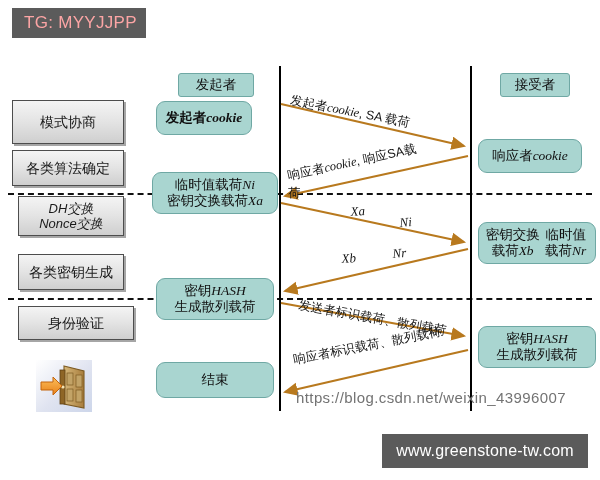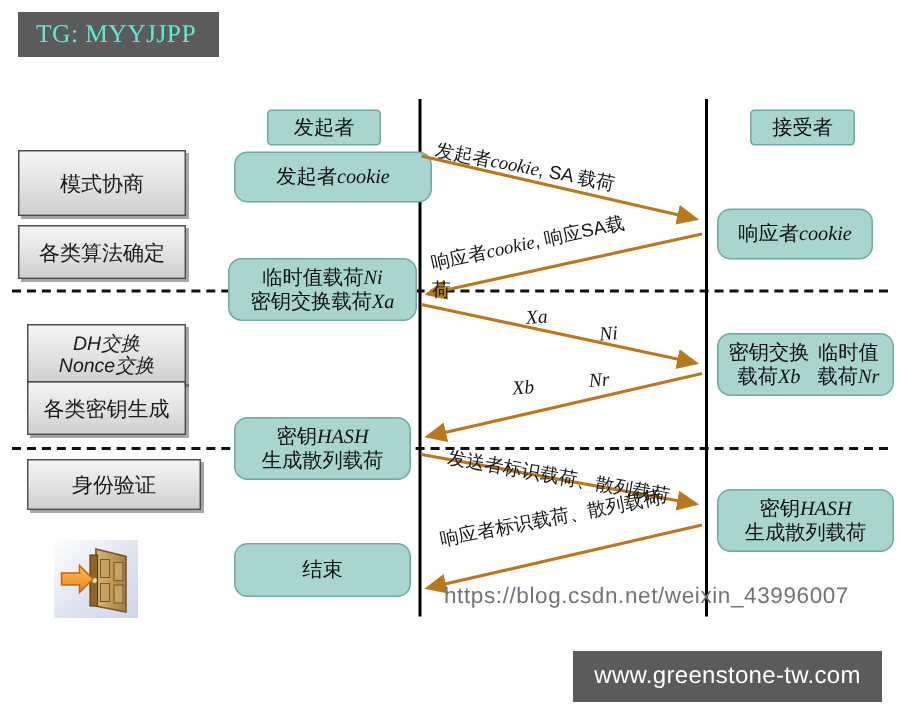--- a/index.html
+++ b/index.html
@@ -25,24 +25,24 @@
     top: 8px;
     width: 134px;
     height: 30px;
     background: #5b5b5b;
     display: flex;
     align-items: center;
     padding-left: 12px;
     box-sizing: border-box;
   }
   .tag-bar span {
-    color: #5eead4;
+    color: #fca5a5;
     font-size: 17px;
     letter-spacing: 0.3px;
-    font-family: Liberation Serif, serif;
+    font-family: Liberation Sans, sans-serif;
   }
 
   
   .footer-bar {
     position: absolute;
     left: 382px;
     top: 434px;
     width: 206px;
     height: 34px;
     background: #5b5b5b;
@@ -188,21 +188,21 @@
   <div class="lifeline" style="left:470px; top:66px; height:345px;"></div>
 
   <div class="grey-box" style="left:12px; top:100px; width:112px; height:44px;">
     <span>模式协商</span>
   </div>
 
   <div class="grey-box" style="left:12px; top:150px; width:112px; height:36px;">
     <span>各类算法确定</span>
   </div>
 
-  <div class="grey-box italicish" style="left:18px; top:216px; width:106px; height:40px; flex-direction:column;">
+  <div class="grey-box italicish" style="left:18px; top:196px; width:106px; height:40px; flex-direction:column;">
     <span class="l2">DH交换</span>
     <span class="l2">Nonce交换</span>
   </div>
 
   <div class="grey-box" style="left:18px; top:254px; width:106px; height:36px;">
     <span>各类密钥生成</span>
   </div>
 
   <div class="grey-box" style="left:18px; top:306px; width:116px; height:34px;">
     <span>身份验证</span>
@@ -238,21 +238,21 @@
   </svg>
 
   <div class="teal-box square" style="left:178px; top:73px; width:76px; height:24px;">
     <span>发起者</span>
   </div>
 
   <div class="teal-box square" style="left:500px; top:73px; width:70px; height:24px;">
     <span>接受者</span>
   </div>
 
-  <div class="teal-box" style="left:156px; top:101px; width:132px; height:34px;">
+  <div class="teal-box" style="left:156px; top:101px; width:96px; height:34px;font-weight:bold;">
     <span>
       <span>发起者</span><span class="mono-it">cookie</span>
     </span>
   </div>
 
   <div class="teal-box" style="left:152px; top:172px; width:126px; height:42px; flex-direction:column;">
     <span>
       <span>临时值载荷</span><span class="mono-it">Ni</span>
     </span>
     <span>

